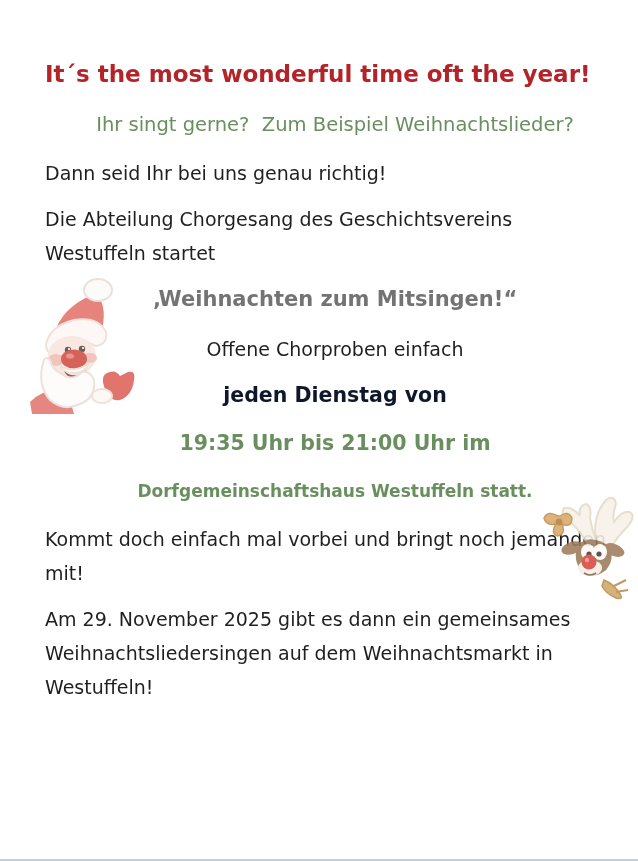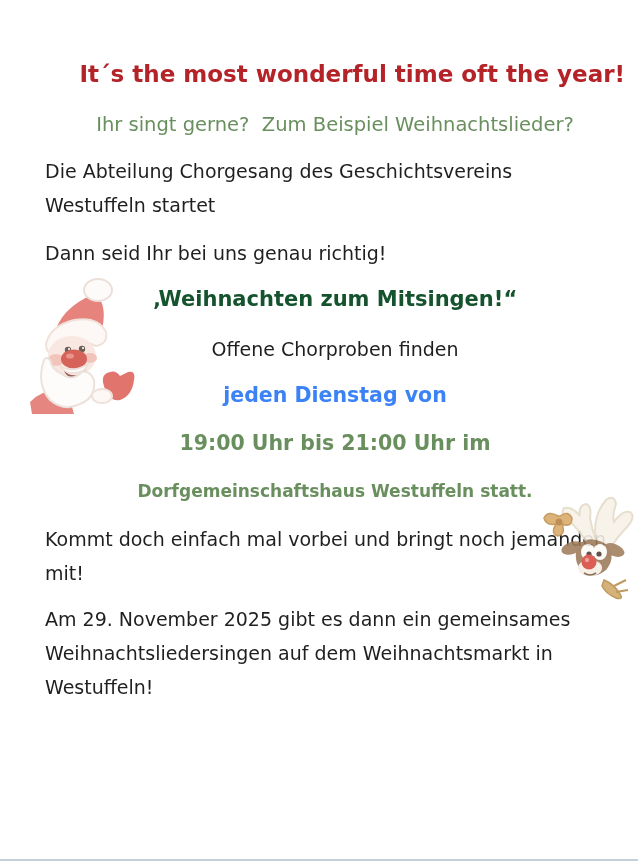--- a/index.html
+++ b/index.html
@@ -26,21 +26,21 @@
   }
   p {
     margin: 0;
     font-size: 19px;
     line-height: 34px;
     white-space: pre-wrap;
   }
   .title {
     font-size: 23px;
     font-weight: bold;
-    text-align: right;
+    text-align: left;
     line-height: 32px;
     margin-top: 2px;
   }
   .subtitle {
     font-weight: normal;
     text-align: center;
     margin-top: 18px;
     font-size: 19.5px;
   }
   .left       { text-align: left; }
@@ -72,34 +72,34 @@
 </style>
 </head>
 <body>
 
 <div class="page">
 
   <p class="title" style="color:#b42328">It´s the most wonderful time oft the year!</p>
 
   <p class="subtitle" style="color:#6a8f5e">Ihr singt gerne?  Zum Beispiel Weihnachtslieder?</p>
 
+  <p class="left mt-md">Dann seid Ihr bei uns genau richtig!</p>
+
   <p class="left mt-sm w-540">Die Abteilung Chorgesang des Geschichtsvereins Westuffeln startet</p>
-
-  <p class="left mt-md">Dann seid Ihr bei uns genau richtig!</p>
 
 
 
-  <p class="center red-strong mt-sm" style="color:#14532d">‚Weihnachten zum Mitsingen!“</p>
+  <p class="center red-strong mt-sm" style="color:#737373">‚Weihnachten zum Mitsingen!“</p>
 
 
-  <p class="center mt-lg">Offene Chorproben finden</p>
+  <p class="center mt-lg">Offene Chorproben einfach</p>
 
-  <p class="center green mt-sm" style="color:#3b82f6; font-size:20.5px">jeden Dienstag von</p>
+  <p class="center green mt-sm" style="color:#0f172a; font-size:20.5px">jeden Dienstag von</p>
 
-  <p class="center green mt-md" style="color:#6a8f5e; font-size:20.5px">19:00 Uhr bis 21:00 Uhr im</p>
+  <p class="center green mt-md" style="color:#6a8f5e; font-size:20.5px">19:35 Uhr bis 21:00 Uhr im</p>
 
   <p class="center green mt-md" style="color:#6a8f5e; font-size:17px">Dorfgemeinschaftshaus Westuffeln statt.</p>
 
   <p class="left mt-md w-585">Kommt doch einfach mal vorbei und bringt noch jemanden mit!</p>
 
   <p class="left mt-sm w-560">Am 29. November 2025 gibt es dann ein gemeinsames Weihnachtsliedersingen auf dem Weihnachtsmarkt in Westuffeln!</p>
 
   <svg id="santa" class="illustration" viewBox="0 0 124 142" opacity="0.88">
 
     <path d="M14,128 Q30,112 52,118 L58,140 L16,140 Z" fill="#e2776f"></path>

